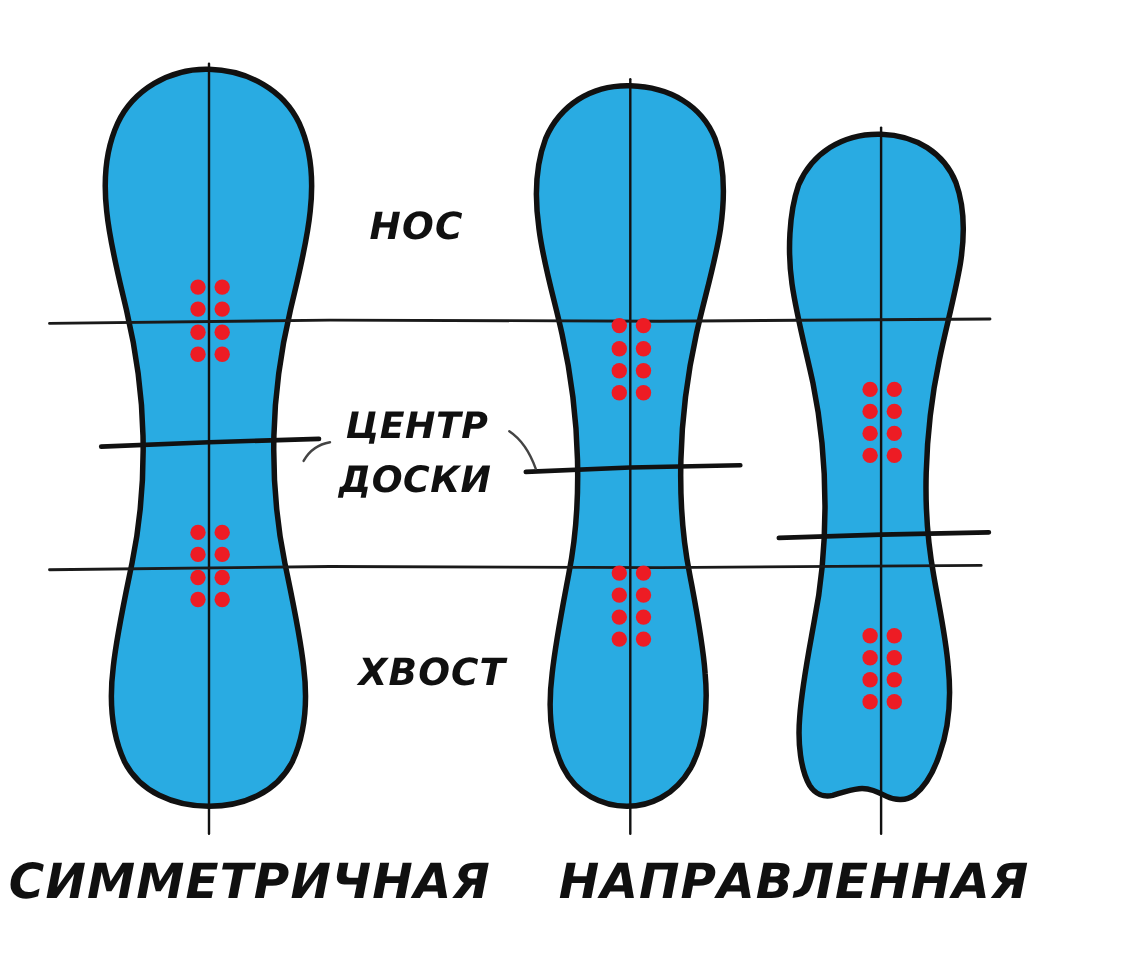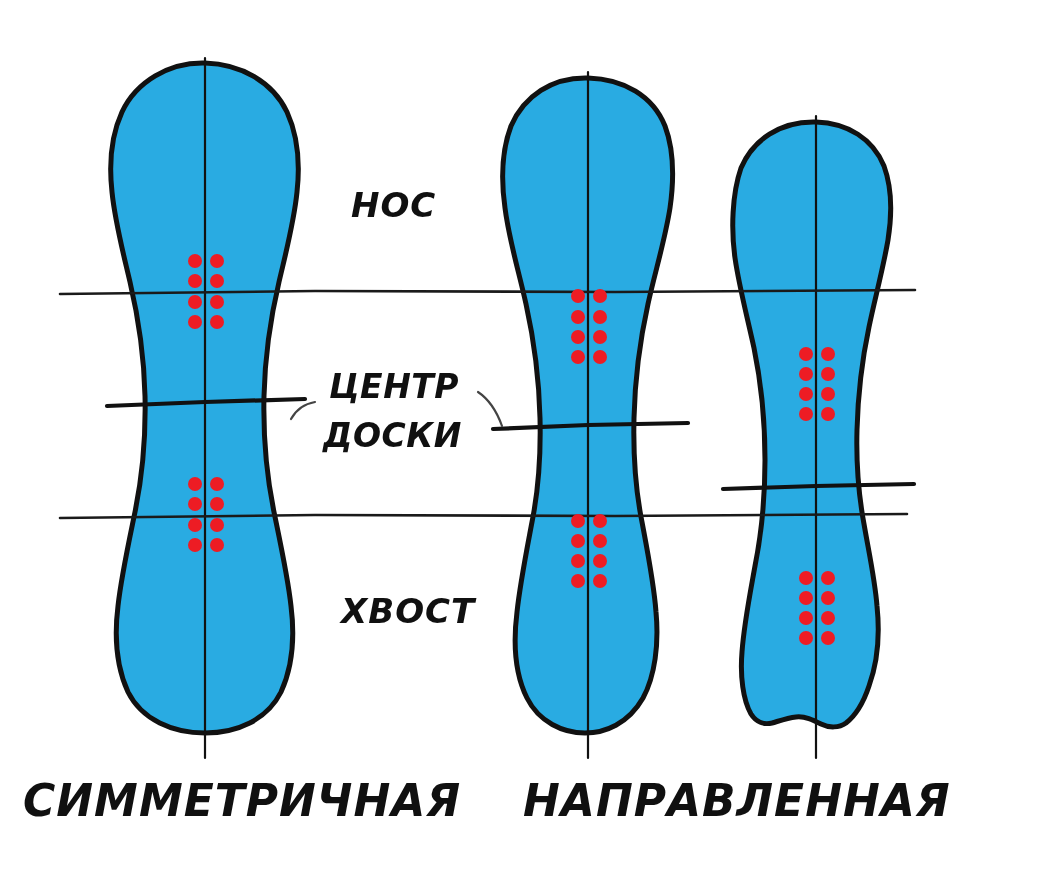--- a/index.html
+++ b/index.html
@@ -10,21 +10,21 @@
   }
   body {
     width: 1038px;
     height: 880px;
     position: relative;
     overflow: hidden;
     font-family: "Liberation Sans", sans-serif;
   }
   #stage {
     position: absolute;
-    left: 15px; top: 0;
+    left: 0; top: 0;
     width: 882px;
     height: 880px;
   }
   svg.diagram {
     display: block;
     width: 1038px;
     height: 880px;
   }
   .board-fill {
     fill: #29ABE2;

